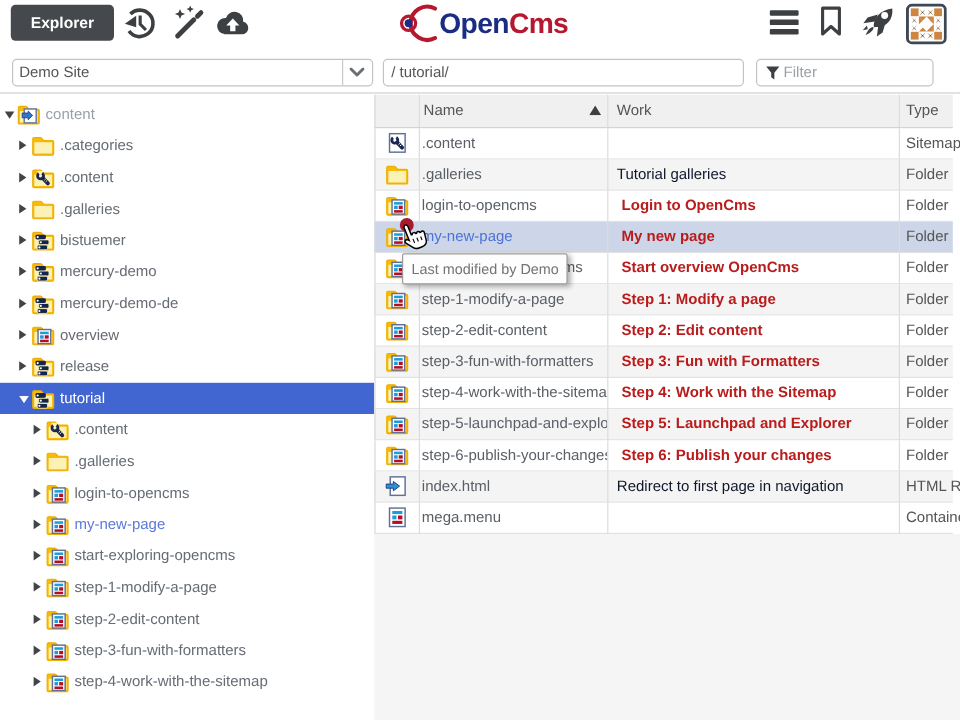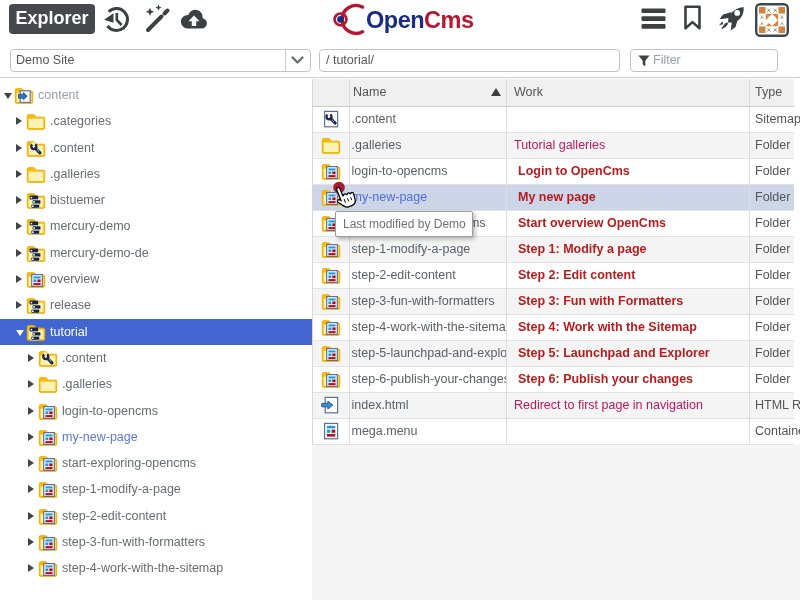--- a/index.html
+++ b/index.html
@@ -4,21 +4,21 @@
 <style>
   * { margin:0; padding:0; box-sizing:border-box; }
   html,body { width:800px; height:600px; overflow:hidden; background:#fff;
     font-family:"Liberation Sans", sans-serif; }
   #stage { position:relative; width:800px; height:600px; }
 
   
   #bar1 { position:absolute; left:0; top:0; width:800px; height:43px; background:#fff; }
   #btn-explorer { position:absolute; left:9px; top:4px; width:86px; height:30px;
     background:#45494d; border-radius:4px; color:#fff; font-weight:bold;
-    font-size:18px; text-align:center; line-height:29px; }
+    font-size:13px; text-align:center; line-height:29px; }
   .ticon { position:absolute; }
 
   
   #bar2 { position:absolute; left:0; top:43px; width:800px; height:35px; background:#fff;
     border-bottom:1px solid #cfcfcf; }
   .fbox { position:absolute; top:5.5px; height:23px; background:#fff;
     border:1px solid #c3c3c3; border-radius:4px; font-size:12.5px; color:#555;
     line-height:21px; }
 
   
@@ -41,21 +41,21 @@
   #thead { position:absolute; left:0; top:0; width:482px; height:27.5px; background:#f0f0f0;
     border-left:1px solid #d8d8d8; border-bottom:1px solid #cccccc;
     font-size:12.5px; color:#555; line-height:26px;text-align:center; }
   .rrow { position:absolute; left:0; width:482px; height:26px; border-left:1px solid #d8d8d8;
     border-bottom:1px solid #e2e2e2; font-size:12.5px; line-height:25px; }
   .c-icn { position:absolute; left:0; top:0; width:36px; height:25px; }
   .c-icn svg { position:absolute; left:8px; top:2.5px; width:20px; height:20px; }
   .c-name { position:absolute; left:36px; top:0; width:157px; height:25px; padding-left:2.5px;
     overflow:hidden; white-space:nowrap; color:#5a5f66; }
   .c-title { position:absolute; left:193px; top:0; width:243px; height:25px; padding-left:8px;
-    overflow:hidden; white-space:nowrap; color:#be185d; }
+    overflow:hidden; white-space:nowrap; color:#0f172a; }
   .c-type { position:absolute; left:436px; top:0; width:51px; height:25px; padding-left:6px;
     overflow:hidden; white-space:nowrap; color:#555; }
   .vl { position:absolute; top:0; width:1px; height:26px; background:#dcdcdc; }
   .bold { font-weight:bold; color:#b91c1c;padding-left:12px; }
   #filler { position:absolute; left:0px; top:365.5px; width:488px; height:156px; background:#f5f5f5; }
 
   
   #tip { position:absolute; left:335px; top:211px; width:138px; height:26px; background:#fdfdfd;
     border:1px solid #9d9d9d; border-radius:2px; box-shadow:2px 2px 4px rgba(0,0,0,0.3);
     font-size:12px; color:#737373; line-height:24px; padding-left:7px; z-index:40; white-space:nowrap; overflow:hidden; }

